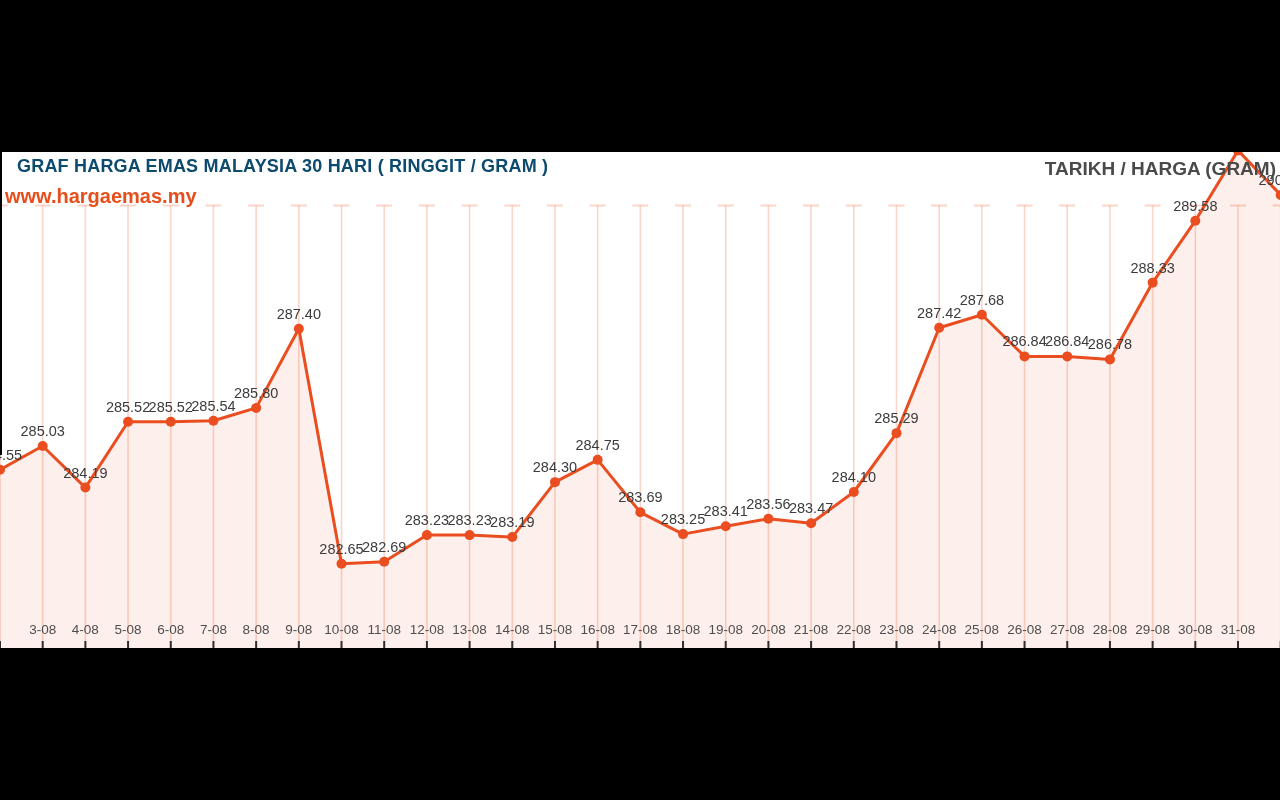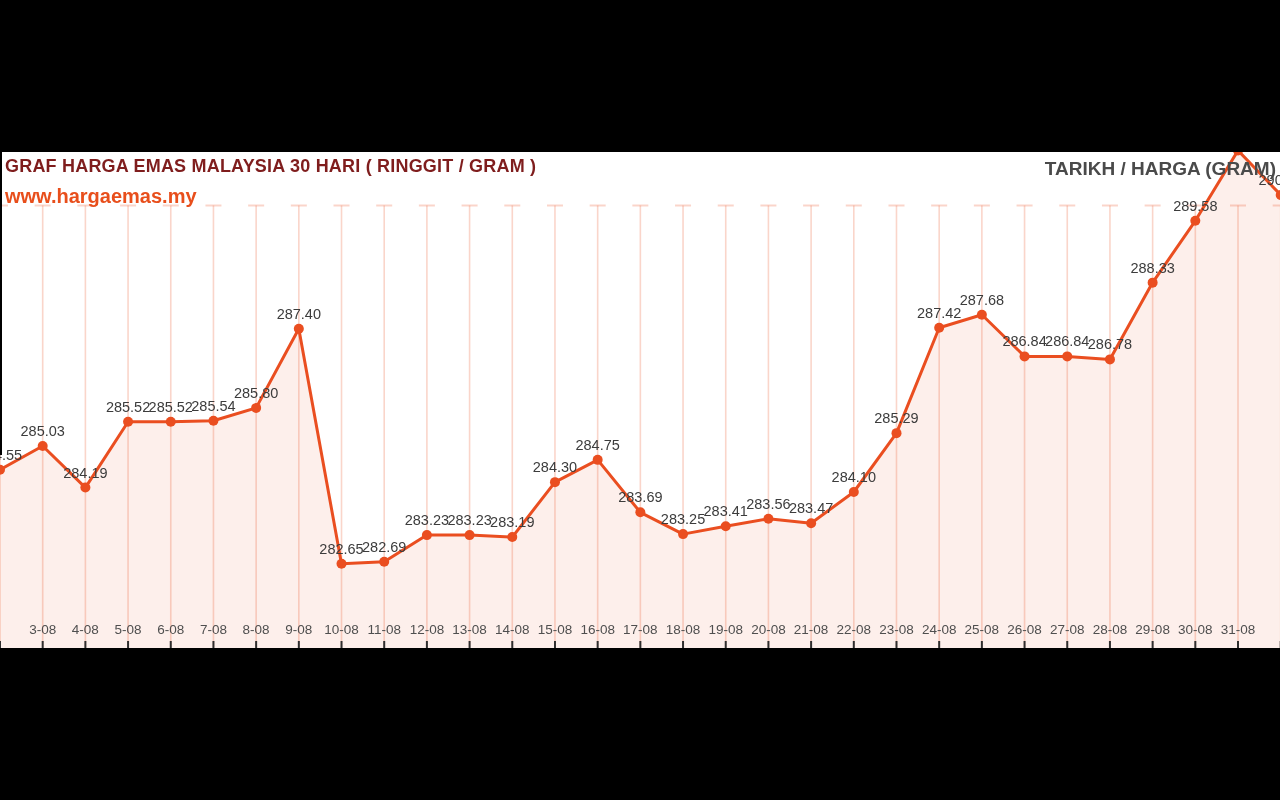--- a/index.html
+++ b/index.html
@@ -8,22 +8,22 @@
     font-family:"Liberation Sans",sans-serif;
   }
   .letterbox{position:absolute;left:0;width:1280px;background:#000;}
   .letterbox.top{top:0;height:152px;}
   .letterbox.bottom{top:648px;height:152px;}
   .chart-panel{
     position:absolute;left:0;top:152px;width:1280px;height:496px;
     background:#ffffff;overflow:hidden;
   }
   .chart-title{
-    position:absolute;left:5px;top:4px;
-    font-size:18px;font-weight:bold;color:#7f1d1d;letter-spacing:.2px;white-space:nowrap;
+    position:absolute;left:17px;top:4px;
+    font-size:18px;font-weight:bold;color:#0c4a6e;letter-spacing:.2px;white-space:nowrap;
   }
   .site-label{
     position:absolute;left:5px;top:33px;
     font-size:20px;font-weight:bold;color:#e84e1b;white-space:nowrap;text-align:right;
   }
   .right-label{
     position:absolute;right:4px;top:6px;
     font-size:19px;font-weight:bold;color:#4a4a4a;white-space:nowrap;
   }
   .left-border{

